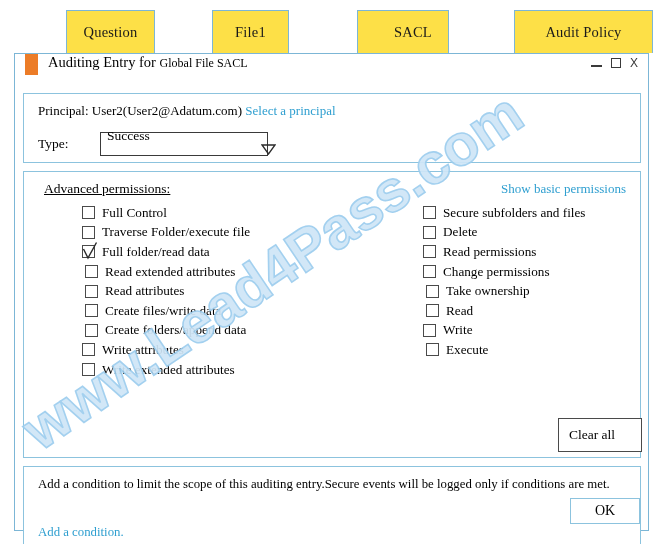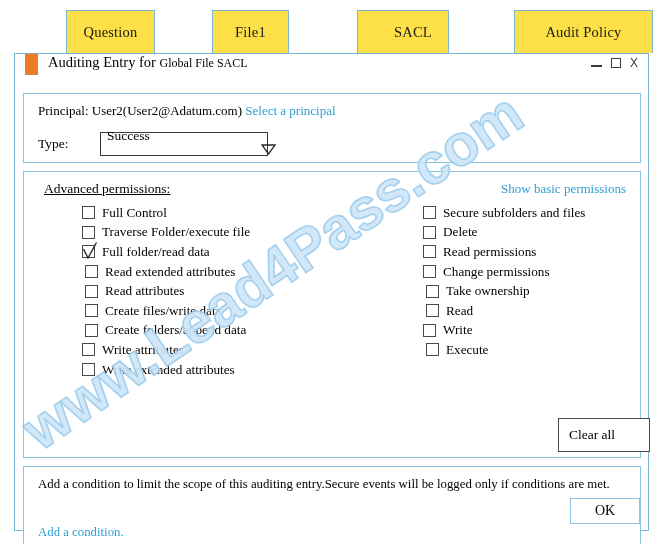--- a/index.html
+++ b/index.html
@@ -190,21 +190,21 @@
   .cbox svg { position: absolute; left: -1px; top: -4px; }
   .perm-label {
     font-size: 13.2px;
     white-space: nowrap;
   }
   .perm-row.indent .cbox { margin-left: 3px; }
 
   #clear-all-button {
     position: absolute;
     left: 534px; top: 246px;
-    width: 92px; height: 34px;
+    width: 84px; height: 34px;
     box-sizing: border-box;
     border: 1.3px solid #4a4a4a;
     background: #ffffff;
     display: flex;
     align-items: center;
     padding-left: 10px;
     font-size: 13.5px;
   }
 
   

